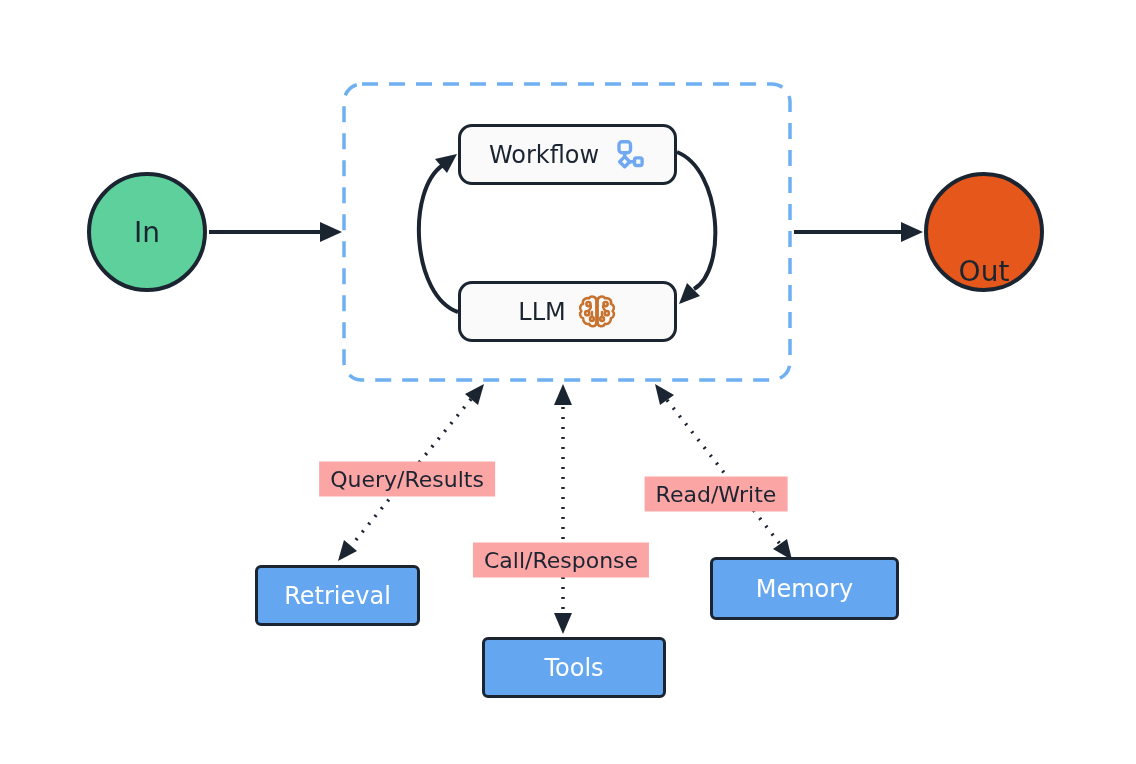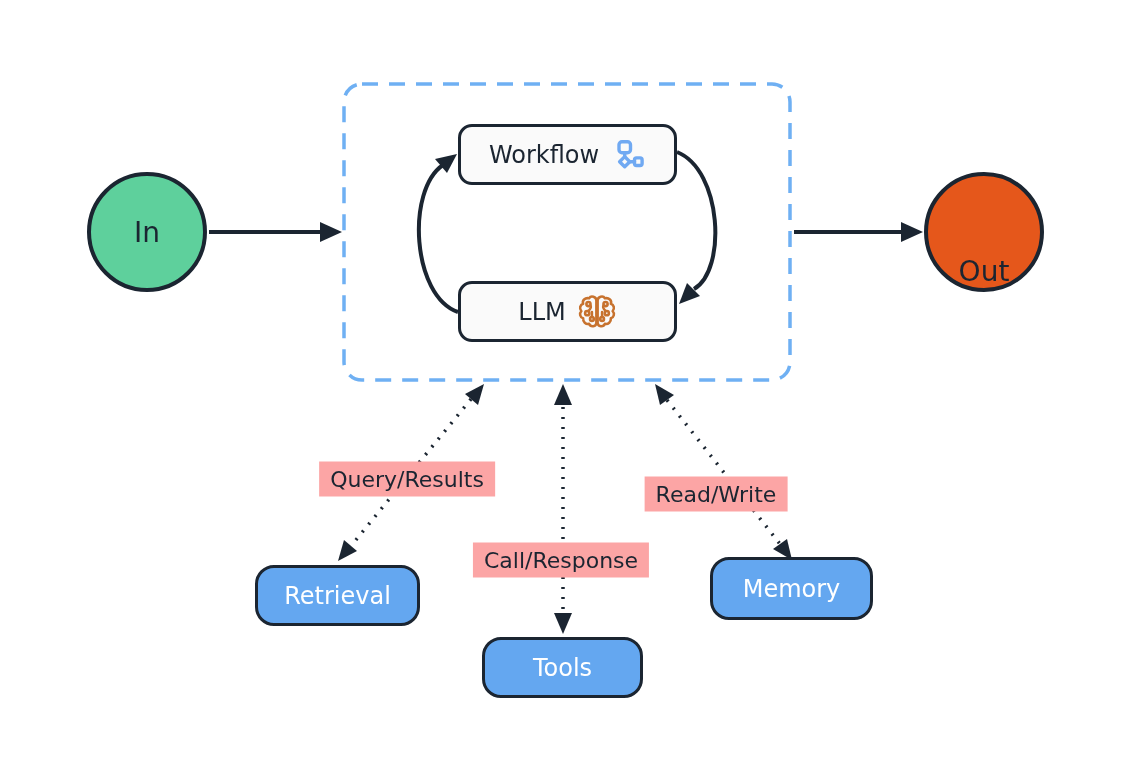--- a/index.html
+++ b/index.html
@@ -8,24 +8,24 @@
     font-family:"DejaVu Sans", "Liberation Sans", sans-serif; overflow:hidden;
   }
   .layer { position:absolute; left:0; top:0; width:1136px; height:764px; pointer-events:none; }
   .node { position:absolute; display:flex; align-items:center; justify-content:center; box-sizing:border-box; }
   .circle { border-radius:50%; border:4px solid #1b2531; color:#1b2531; font-size:28px; }
   .node-in  { left:87px;  top:172px; width:120px; height:120px; background:#5ed09c; }
   .node-out { left:924px; top:172px; width:120px; height:120px; background:#e5571b;align-items:flex-end; }
   .inner-box { background:#fafafa; border:3.5px solid #1b2531; border-radius:14px; color:#1b2531; font-size:24px; gap:11px; }
   .node-workflow { left:458px; top:124px; width:219px; height:61px; }
   .node-llm      { left:458px; top:281px; width:219px; height:61px; }
-  .blue-box { background:#64a7f0; border:3.5px solid #1b2531; border-radius:19px; color:#ffffff; font-size:24px; }
+  .blue-box { background:#64a7f0; border:3.5px solid #1b2531; border-radius:6px; color:#ffffff; font-size:24px; }
   .node-retrieval { left:255px; top:565px; width:165px; height:61px; }
-  .node-tools     { left:482px; top:637px; width:161px; height:61px; }
-  .node-memory    { left:710px; top:557px; width:163px; height:63px; }
+  .node-tools     { left:482px; top:637px; width:184px; height:61px; }
+  .node-memory    { left:710px; top:557px; width:189px; height:63px; }
   .edge-label {
     position:absolute; transform:translate(-50%,-50%);
     background:#fca5a5; color:#1b2531; font-size:22px; padding:5px 11px; white-space:nowrap;
   }
   .lbl-query { left:407px; top:479px; }
   .lbl-call  { left:561px; top:560px; }
   .lbl-read  { left:716px; top:474px;margin-top:20px; }
   .icon { display:block; flex:0 0 auto; }
 </style>
 </head>

